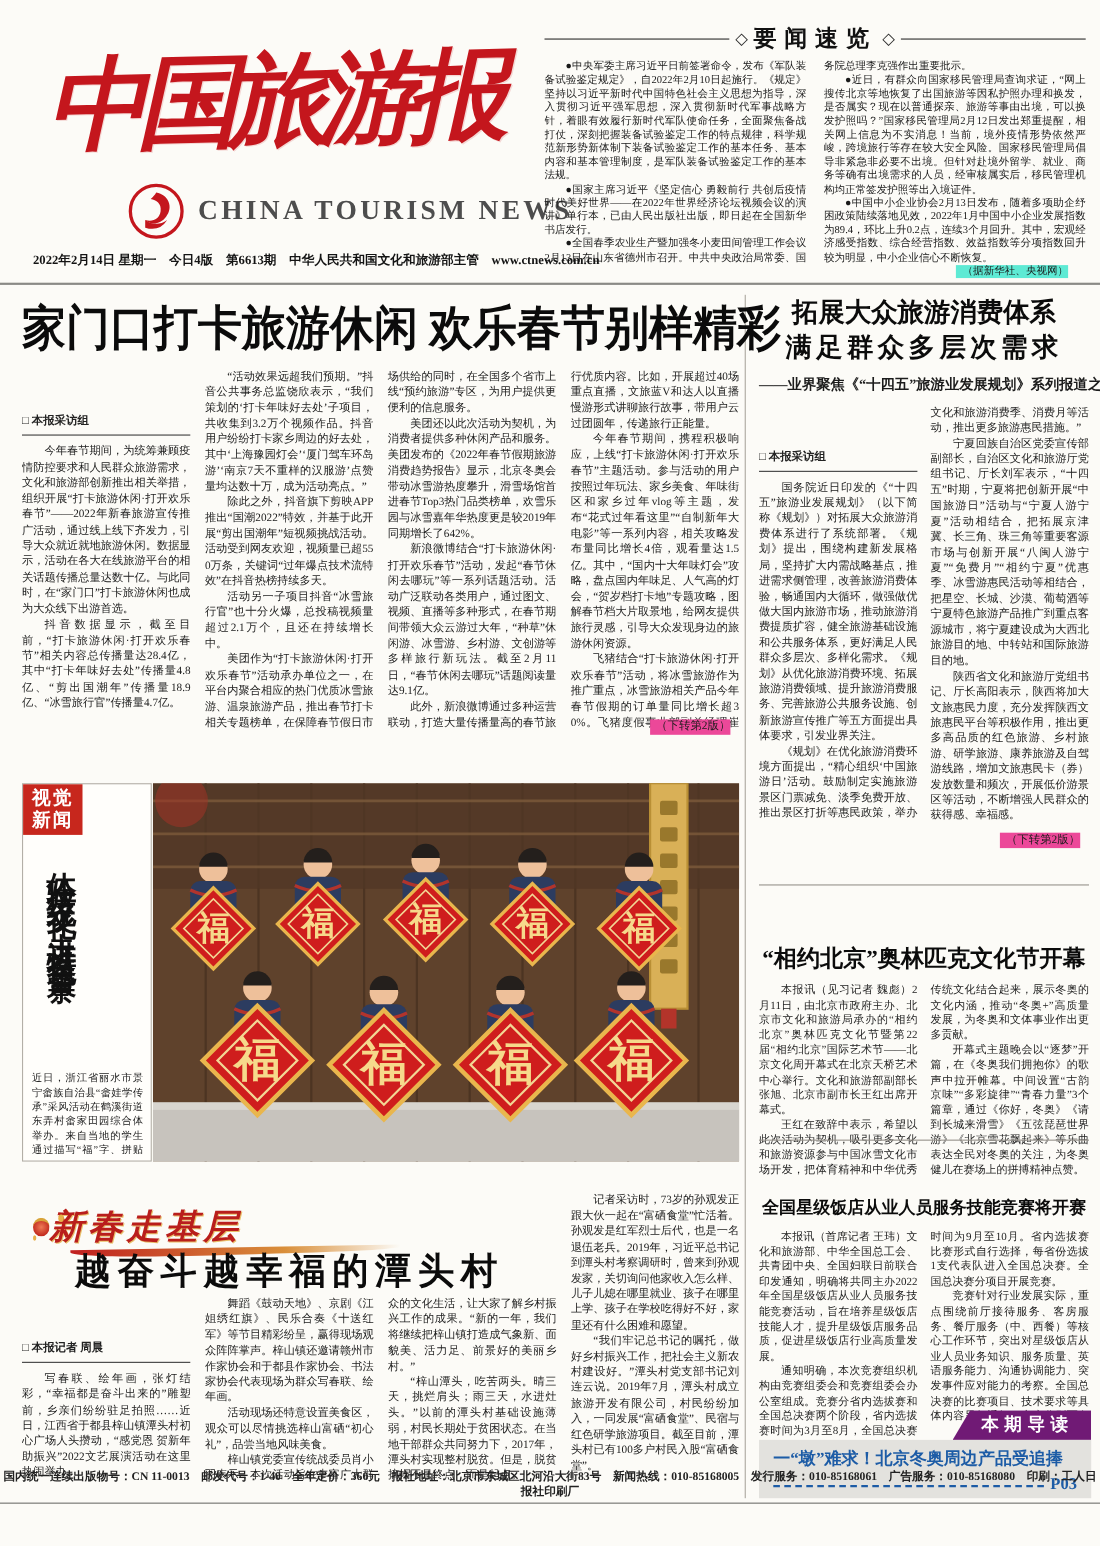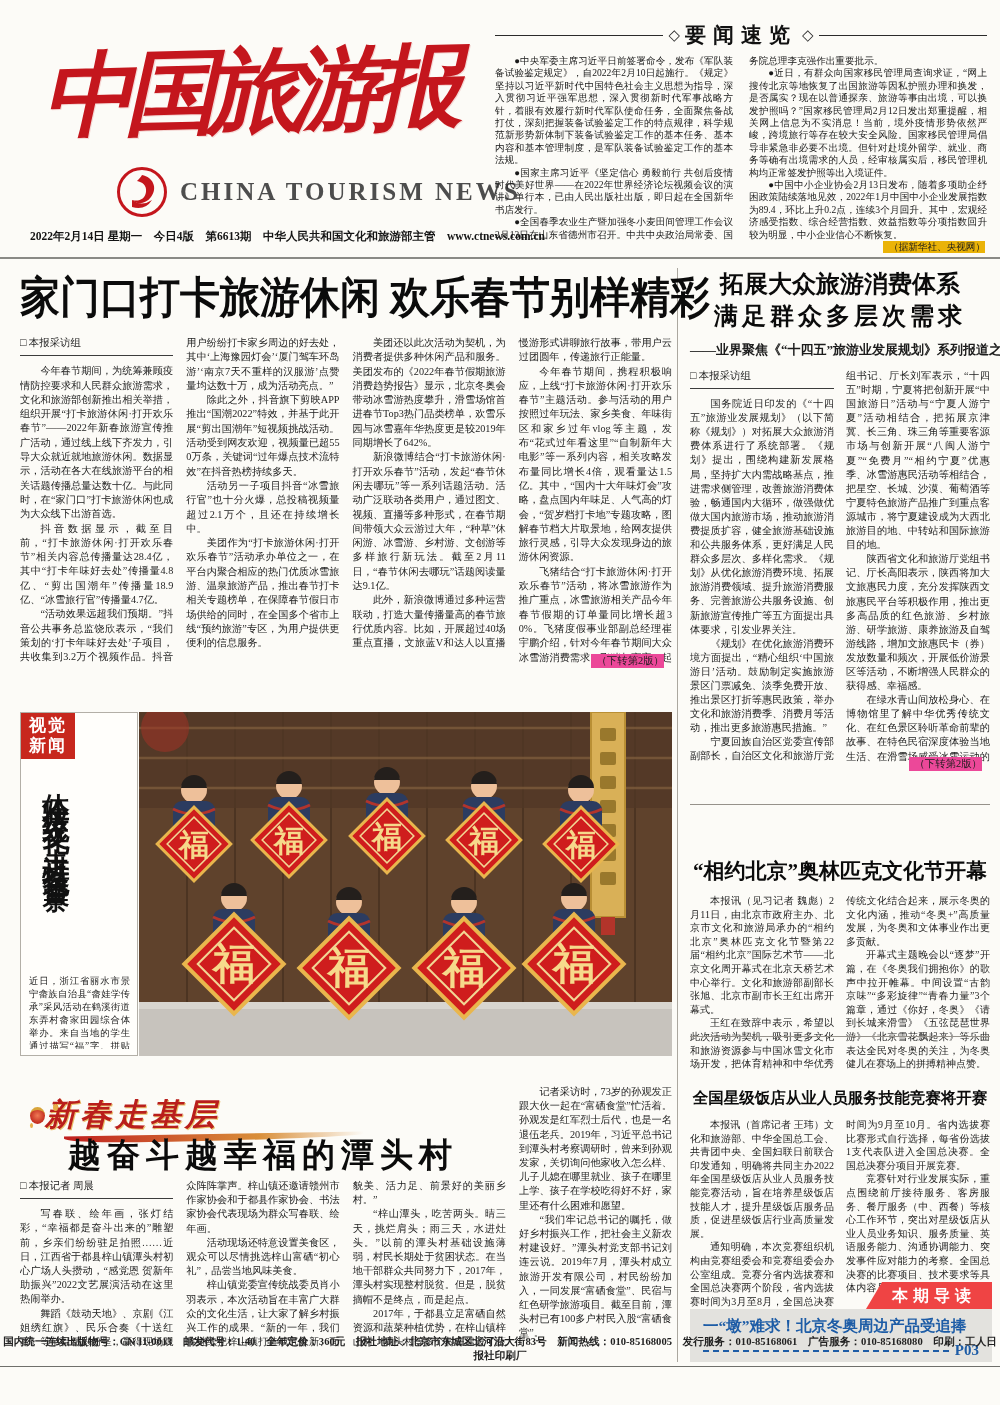--- a/index.html
+++ b/index.html
@@ -33,29 +33,29 @@
   .brief-head .dia { font-size:15px; color:#2b2b2b; }
   .brief-title { font-size:21px; font-weight:900; letter-spacing:7px; color:#111; }
   .brief-body {
     position:relative; margin-top:5px; height:198px; overflow:hidden;
     column-count:2; column-gap:16px; column-fill:auto;
     font-size:9.6px; line-height:12.4px; text-align:justify;
     overflow-wrap:anywhere; word-break:break-all; color:#191919;
   }
   .brief-body p { text-indent:2em; }
   .brief-source {
-    position:absolute; right:2px; bottom:0; font-size:9.6px; background:#eab308; padding-left:6px;
+    position:absolute; right:16px; bottom:0; font-size:9.6px; background:#5eead4; padding-left:6px;
   }
   .sep1 { position:absolute; left:0; top:257px; width:1000px; border-top:2px solid #8a8a86; }
   .sep-bottom { position:absolute; left:0; top:1366px; width:1000px; border-top:1.5px solid #6f6f6b; }
   .vrule { position:absolute; left:677px; top:268px; height:1094px; border-left:1px solid #aba79f; }
   
   .byline {
-    font-size:10.4px; font-weight:400; color:#222; padding-bottom:5px;
-    border-bottom:1px solid #3c3c3c; margin-bottom:8px; text-indent:0 !important;
+    font-size:10.4px; font-weight:700; color:#222; padding-bottom:5px;
+    border-bottom:1px solid #3c3c3c; margin-bottom:8px; text-indent:0 !important;margin-top:40px;
   }
   .colbody p { text-indent:2em; }
   .jump { position:absolute; right:8px; bottom:2px; font-size:10.4px; background:#ec4899; padding-left:5px; }
   
   .main-article { position:absolute; left:20px; top:268px; width:652px; }
   .main-headline {
     font-size:40px; font-weight:900; color:#0b0b0b; text-align:center;
     white-space:nowrap; letter-spacing:0; transform:scaleY(1.08); transform-origin:top;
   }
   .main-sub { margin-top:14px; text-align:center; font-size:17px; font-weight:700; color:#1c1c1c; }
@@ -146,21 +146,21 @@
   .sec-body {
     margin-top:9px; overflow:hidden;
     column-count:2; column-gap:12px; column-fill:auto;
     font-size:10px; line-height:13.6px; text-align:justify;
     overflow-wrap:anywhere; word-break:break-all;
   }
   
   .guide { position:absolute; left:690px; top:1282px; width:302px; height:80px; }
   .guide-tab {
     position:absolute; right:0; top:0; height:27px; line-height:27px; padding:0 16px 0 26px;
-    background:#ef4444; color:#fff; font-size:16px; font-weight:800; letter-spacing:5px;
+    background:#701a75; color:#fff; font-size:16px; font-weight:800; letter-spacing:5px;
     clip-path:polygon(16px 0, 100% 0, 100% 100%, 0 100%);
   }
   .guide-panel {
     position:absolute; left:0; top:27px; right:0; bottom:0;
     background:#e3e2de; padding:7px 13px 0 13px;
   }
   .guide-item { color:#1d5ca6; font-size:15.5px; font-weight:900; white-space:nowrap; }
   .guide-row { display:flex; align-items:center; margin-top:5px; }
   .guide-dash { flex:1; border-top:2.2px dashed #1d5ca6; margin-right:6px; }
   .guide-page { color:#1d5ca6; font-size:15px; font-weight:900; }

